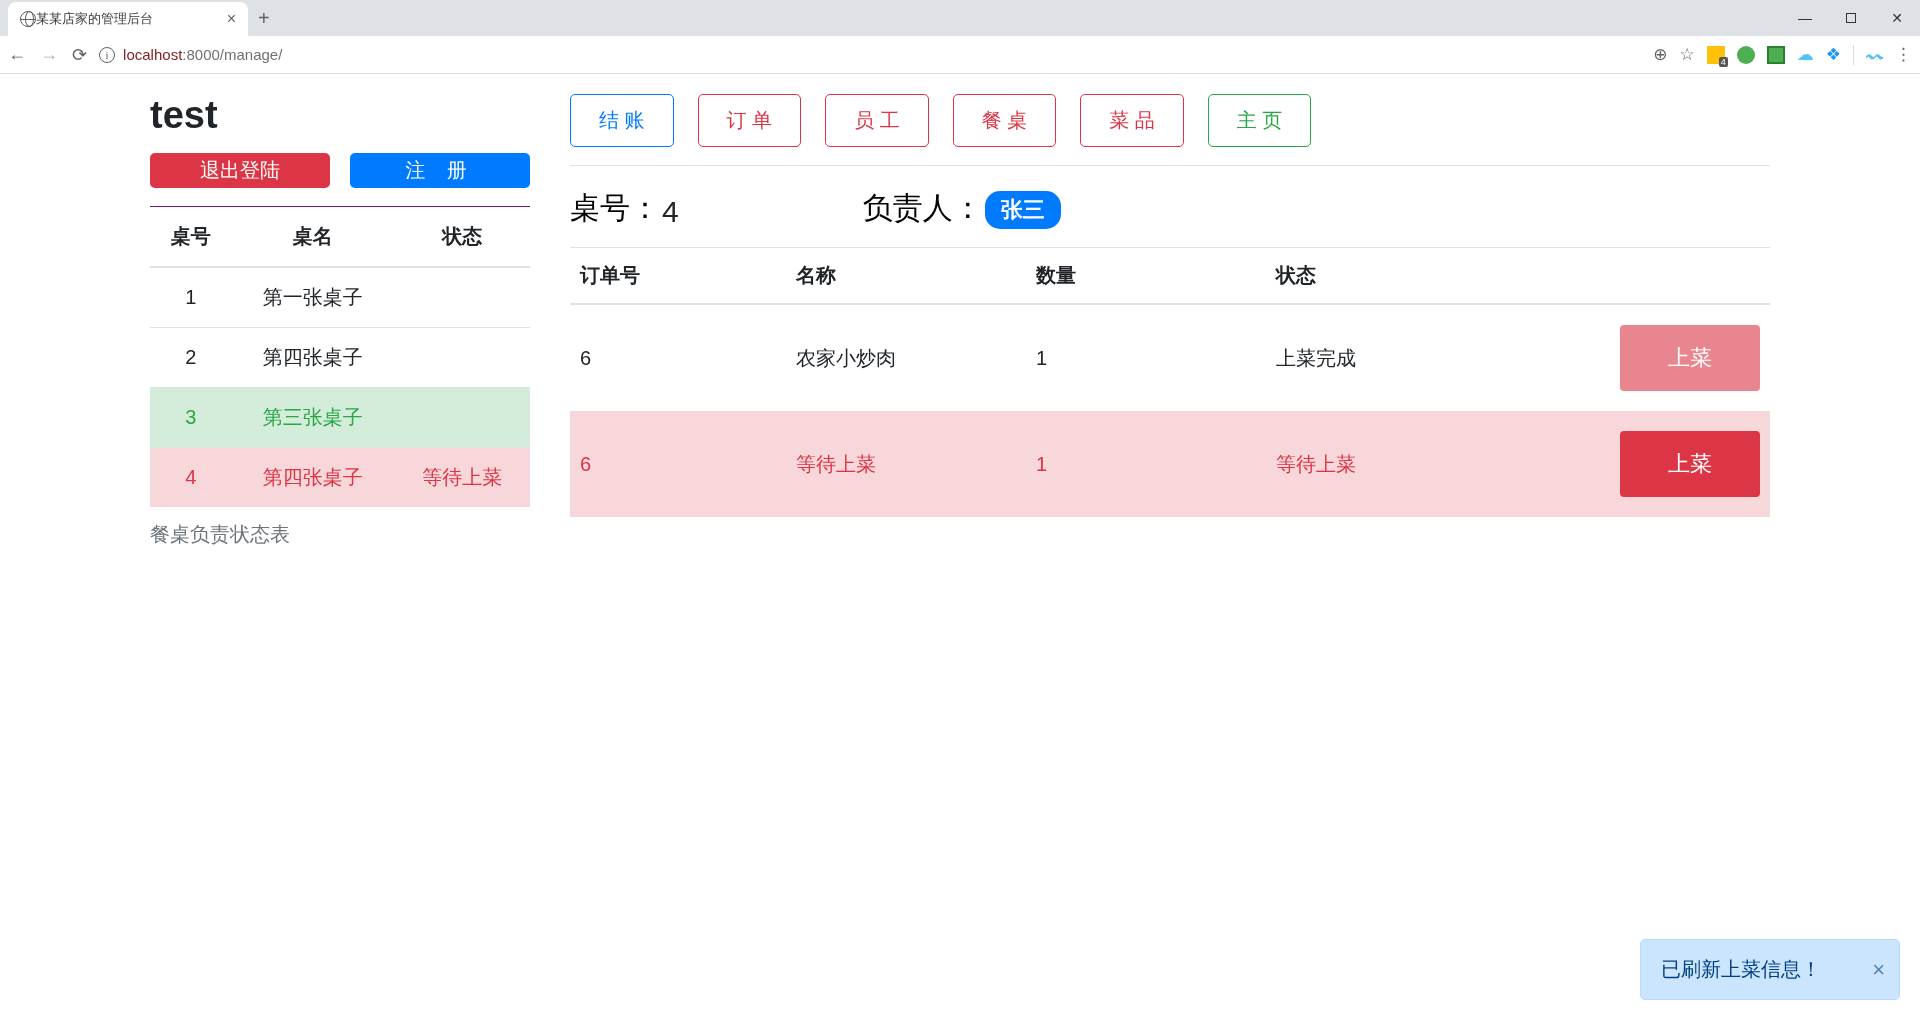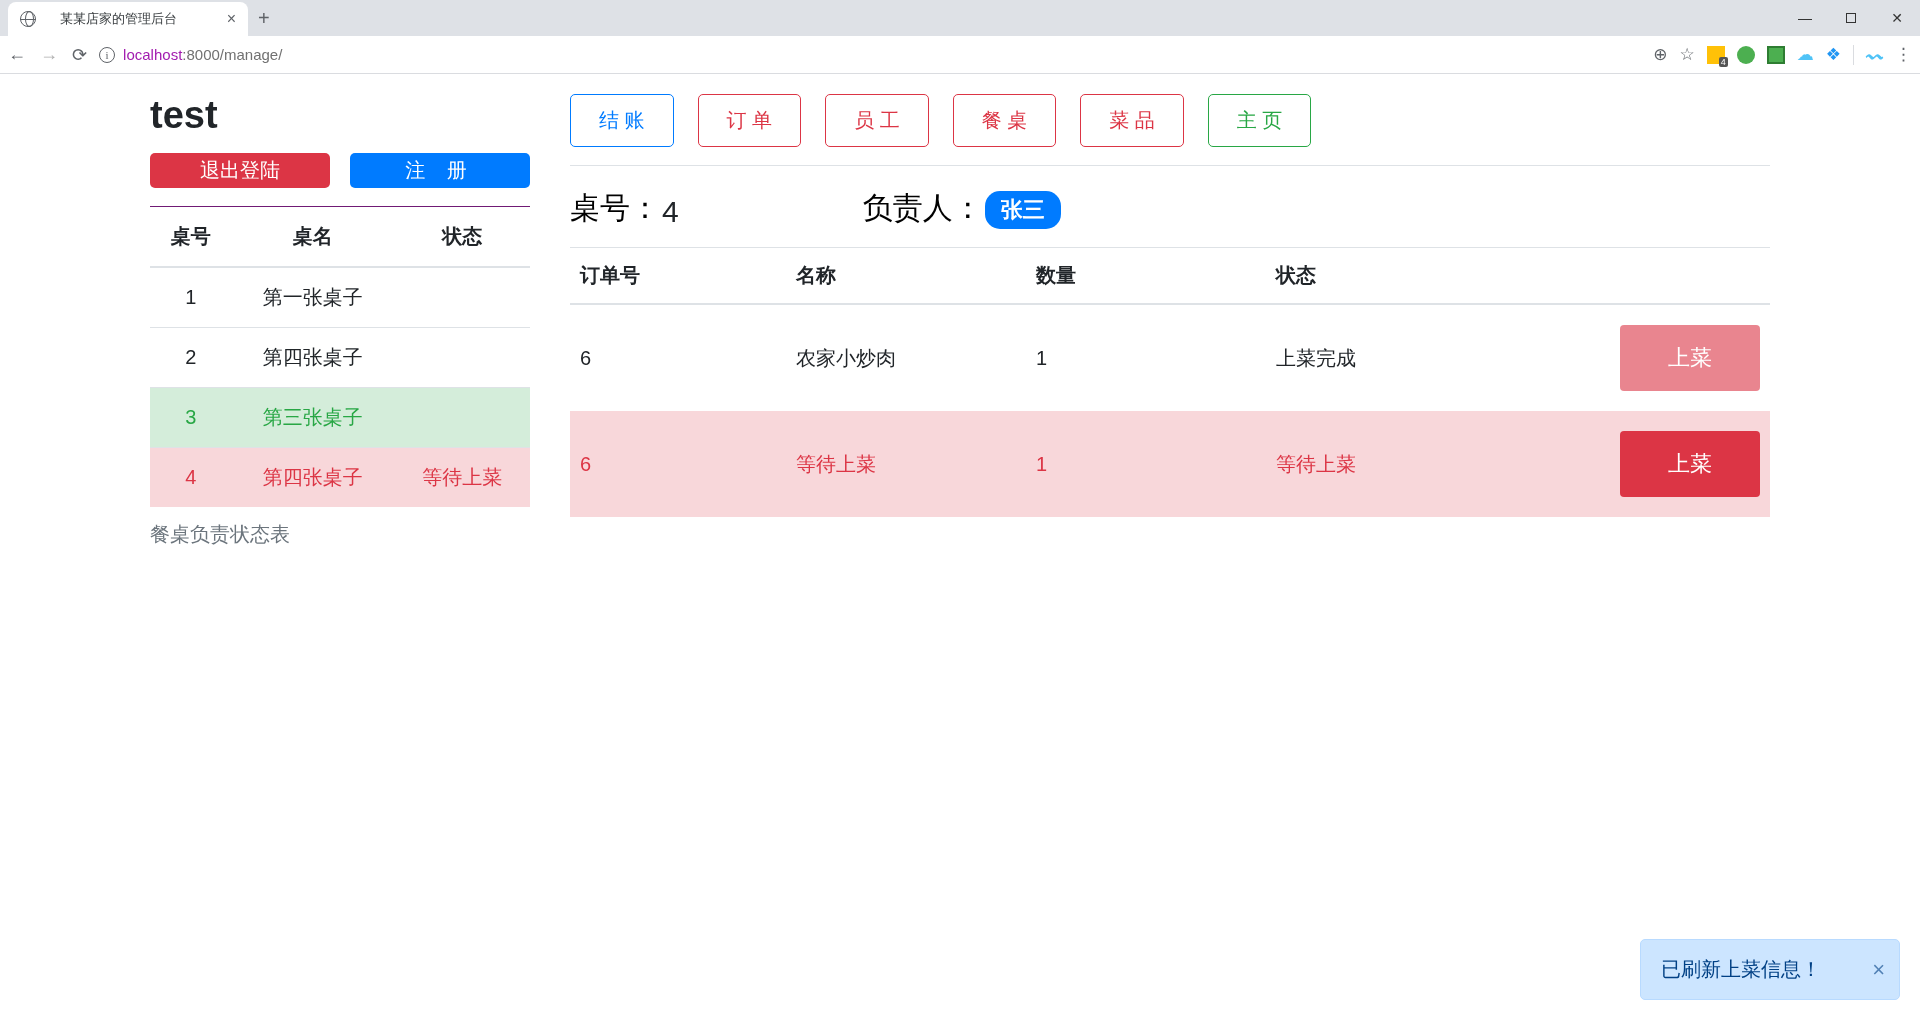--- a/index.html
+++ b/index.html
@@ -1,38 +1,38 @@
 <!DOCTYPE html>
 <html><head>
 <meta charset="utf-8">
 <style>
 * { box-sizing: border-box; margin: 0; padding: 0; }
 body { font-family: -apple-system, "Segoe UI", "Microsoft YaHei", sans-serif; font-size: 16px; color: #212529; background: #fff; }
 
 
 .browser-chrome { width: 100%; background: #dee1e6; }
 .tab-strip { display: flex; align-items: center; height: 36px; padding-left: 8px; }
-.tab { display: flex; align-items: center; background: #fff; height: 34px; padding: 0 12px; border-radius: 8px 8px 0 0; min-width: 240px; gap: 24px; margin-top: 2px; }
+.tab { display: flex; align-items: center; background: #fff; height: 34px; padding: 0 12px; border-radius: 8px 8px 0 0; min-width: 240px; gap: 0; margin-top: 2px; }
 .tab .globe { width: 16px; height: 16px; border: 1.2px solid #5f6368; border-radius: 50%; position: relative; }
 .tab .globe::before { content: ""; position: absolute; left: 50%; top: -1px; bottom: -1px; width: 7px; margin-left: -3.5px; border: 1.2px solid #5f6368; border-radius: 50%; }
 .tab .globe::after { content: ""; position: absolute; left: -1px; right: -1px; top: 50%; height: 1.2px; background: #5f6368; }
 .tab-title { font-size: 13px; color: #3c4043; flex: 1; white-space: nowrap; overflow: hidden; }
 .tab-close { font-size: 16px; color: #5f6368; cursor: pointer; }
 .new-tab { font-size: 20px; color: #5f6368; margin-left: 10px; cursor: pointer; }
 .win-controls { margin-left: auto; display: flex; }
 .win-controls div { width: 46px; height: 32px; display: flex; align-items: center; justify-content: center; color: #333; font-size: 14px; cursor: pointer; }
 .win-controls .sq { width: 10px; height: 10px; border: 1px solid #333; }
 
 .toolbar { display: flex; align-items: center; background: #fff; height: 38px; padding: 0 8px; gap: 12px; border-bottom: 1px solid #dadce0; }
 .nav-icons { display: flex; gap: 14px; align-items: center; color: #5f6368; font-size: 18px; }
 .nav-icons span { cursor: pointer; }
 .nav-icons .disabled { color: #b0b0b0; }
 .addr { flex: 1; display: flex; align-items: center; gap: 8px; font-size: 15px; color: #202124; }
 .addr .info { width: 16px; height: 16px; border: 1.3px solid #5f6368; border-radius: 50%; display: flex; align-items: center; justify-content: center; font-size: 11px; color: #5f6368; font-family: serif; }
-.addr .host { color: #a21caf; }
+.addr .host { color: #7f1d1d; }
 .addr .path { color: #717171; }
 .right-icons { display: flex; align-items: center; gap: 12px; color: #5f6368; }
 .right-icons span { cursor: pointer; font-size: 17px; }
 .ext-box { width: 18px; height: 18px; display: inline-block; }
 .ext-yellow { background: #ffc107; position: relative; }
 .ext-yellow::after { content: "4"; position: absolute; right: -3px; bottom: -3px; background: #555; color: #fff; font-size: 9px; padding: 0 2px; border-radius: 2px; }
 .ext-green { background: #4caf50; border-radius: 50%; }
 .ext-teal { background: #4caf50; border: 2px solid #2e7d32; }
 .ext-cloud { color: #4fc3f7; }
 .ext-blue { color: #2196f3; }

